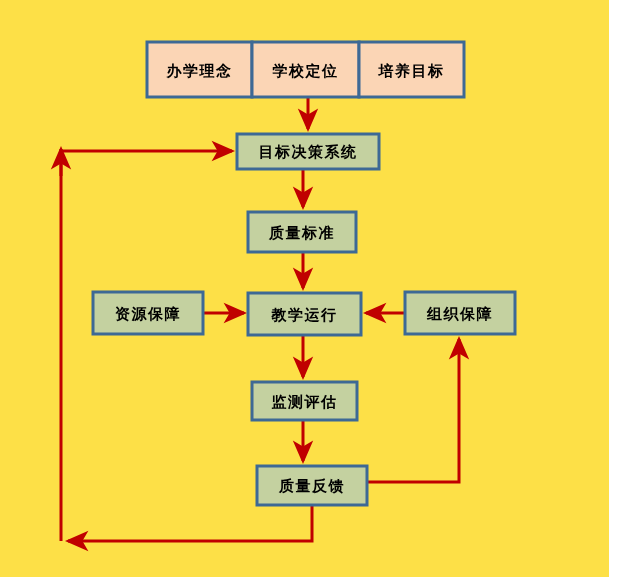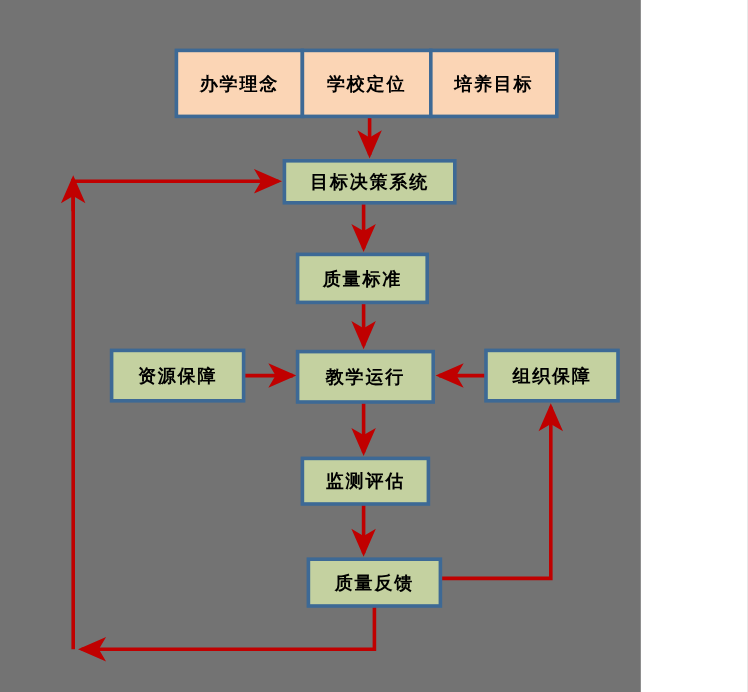--- a/index.html
+++ b/index.html
@@ -8,23 +8,23 @@
     background: #ffffff;
   }
   body {
     width: 623px;
     height: 577px;
     font-family: "Liberation Sans", "DejaVu Sans", sans-serif;
     overflow: hidden;
   }
   #diagram-root {
     position: relative;
-    width: 534px;
+    width: 609px;
     height: 577px;
-    background: #737373;
+    background: #fde047;
   }
   svg#flow-svg {
     position: absolute;
     top: 0;
     left: 0;
     width: 623px;
     height: 577px;
   }
   .node-label {
     font-family: "DejaVu Sans", "Liberation Sans", sans-serif;

